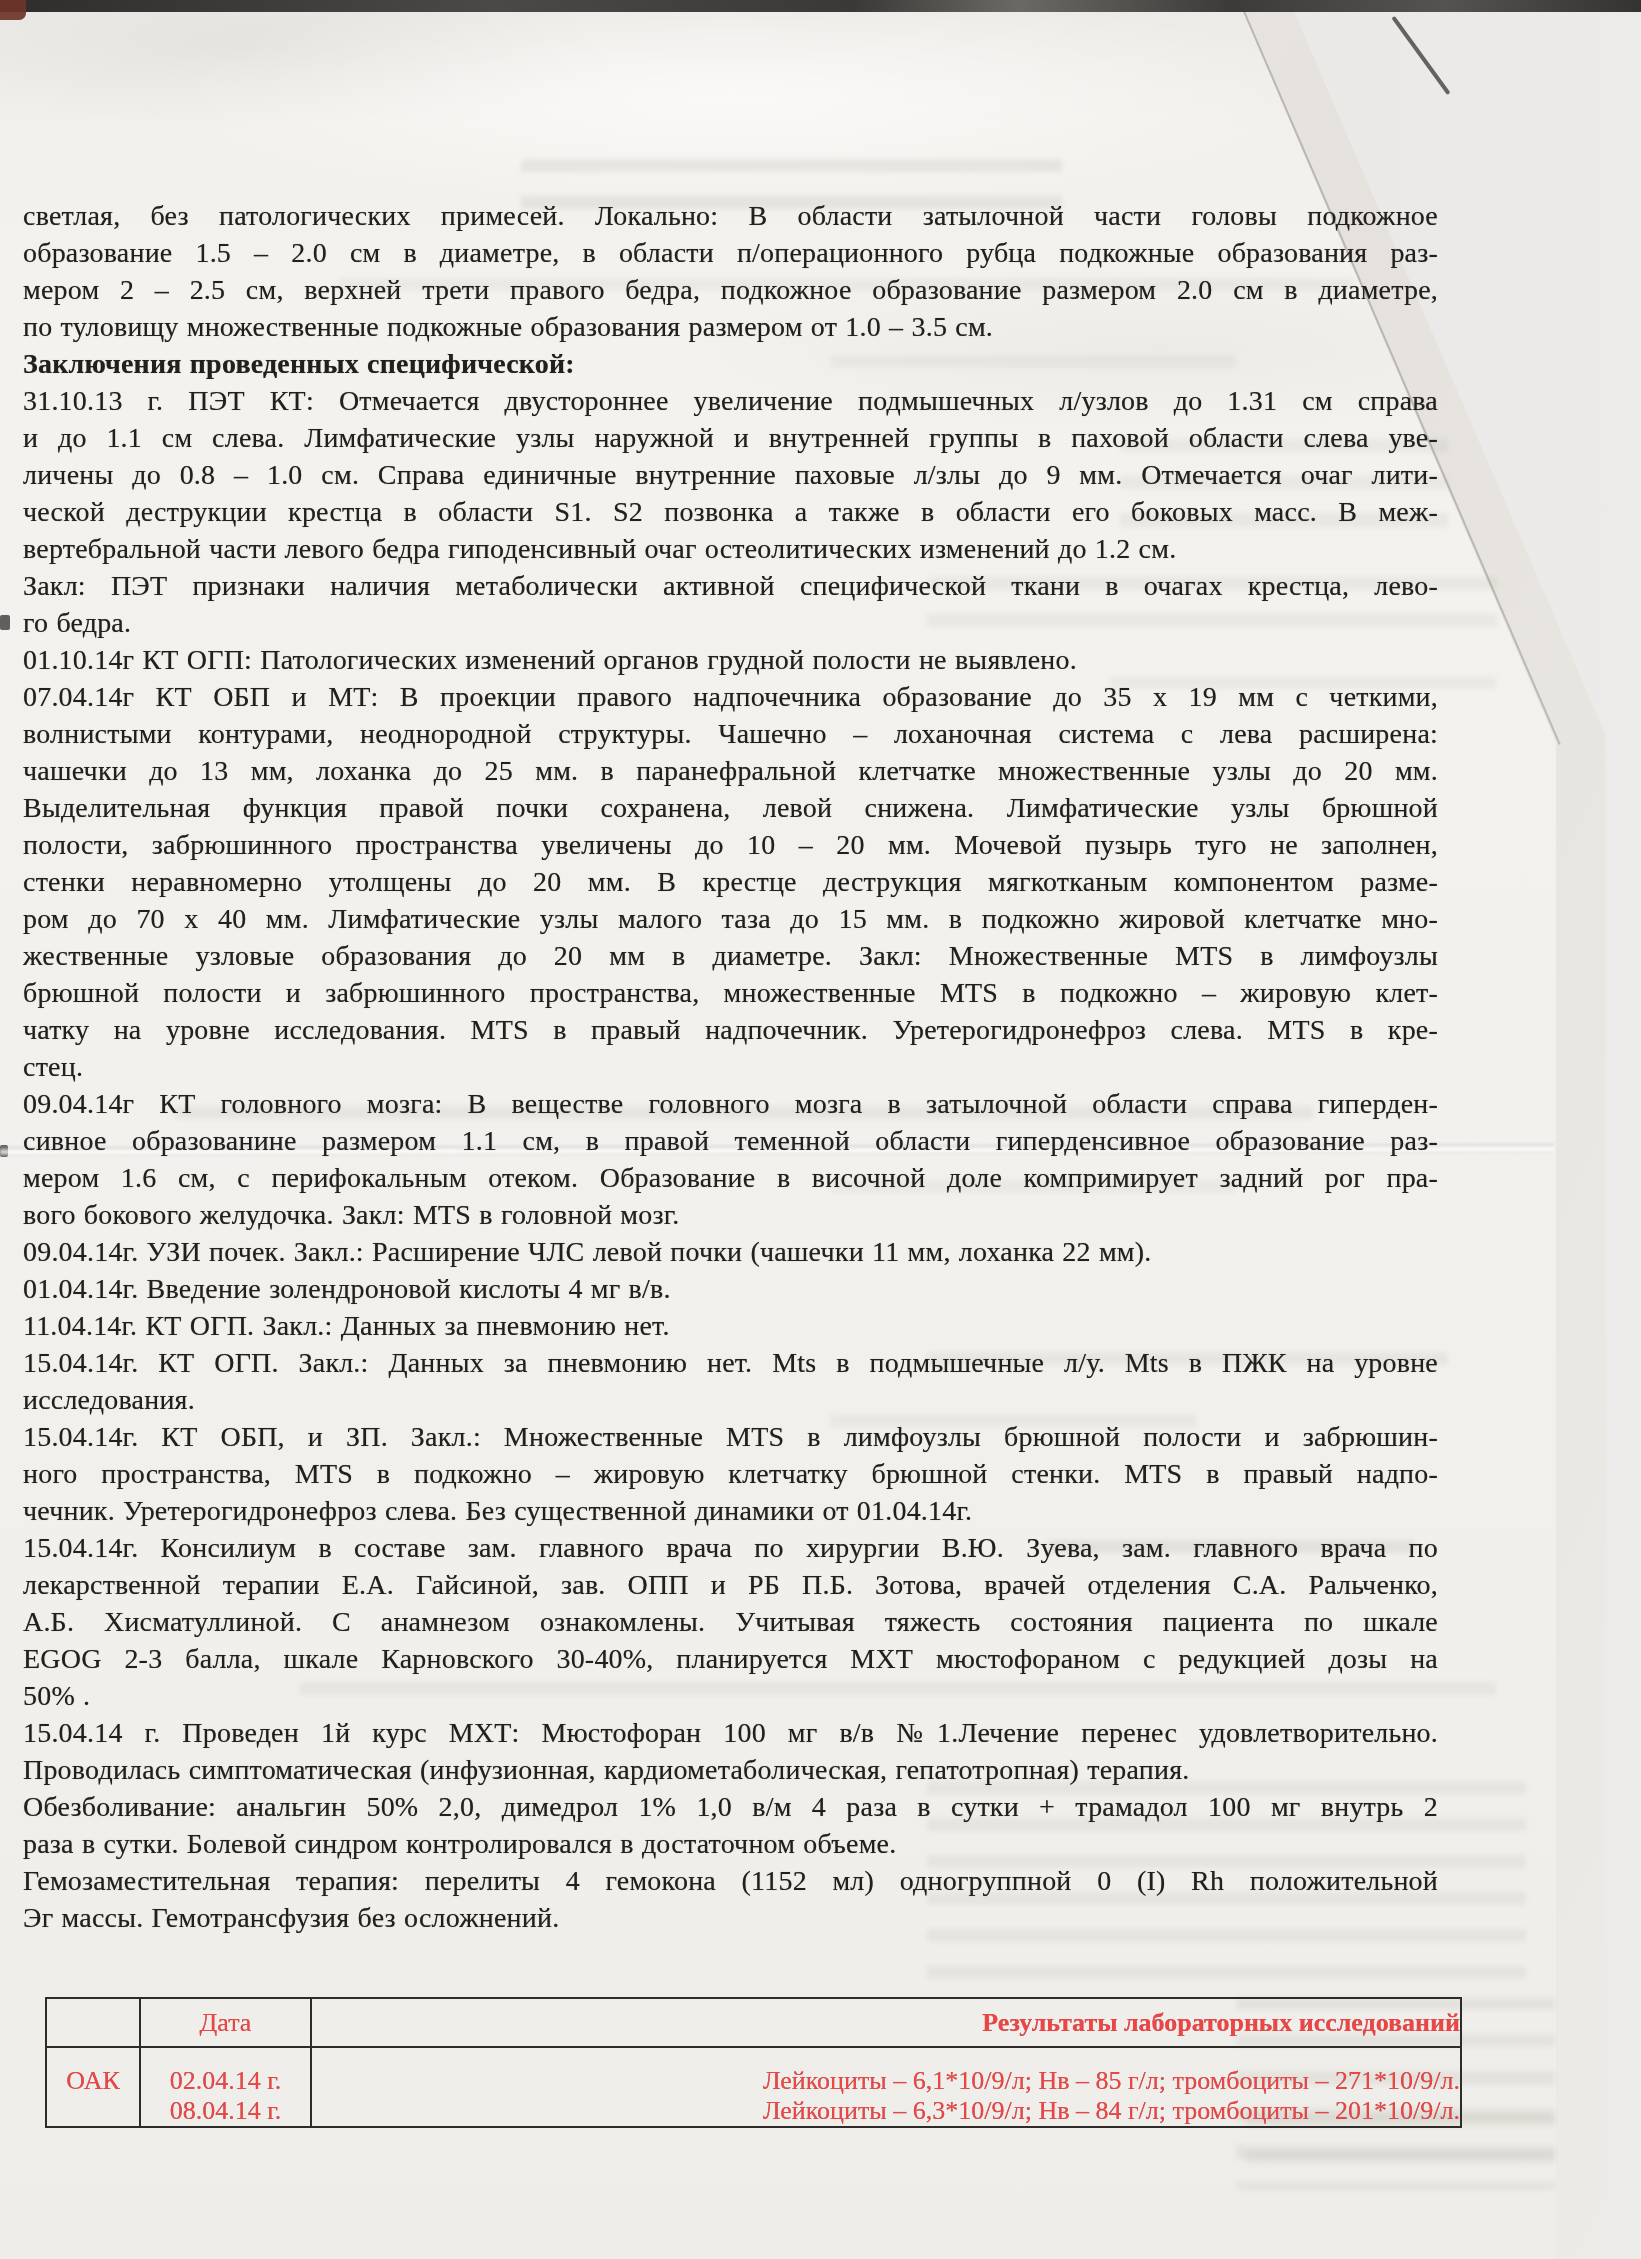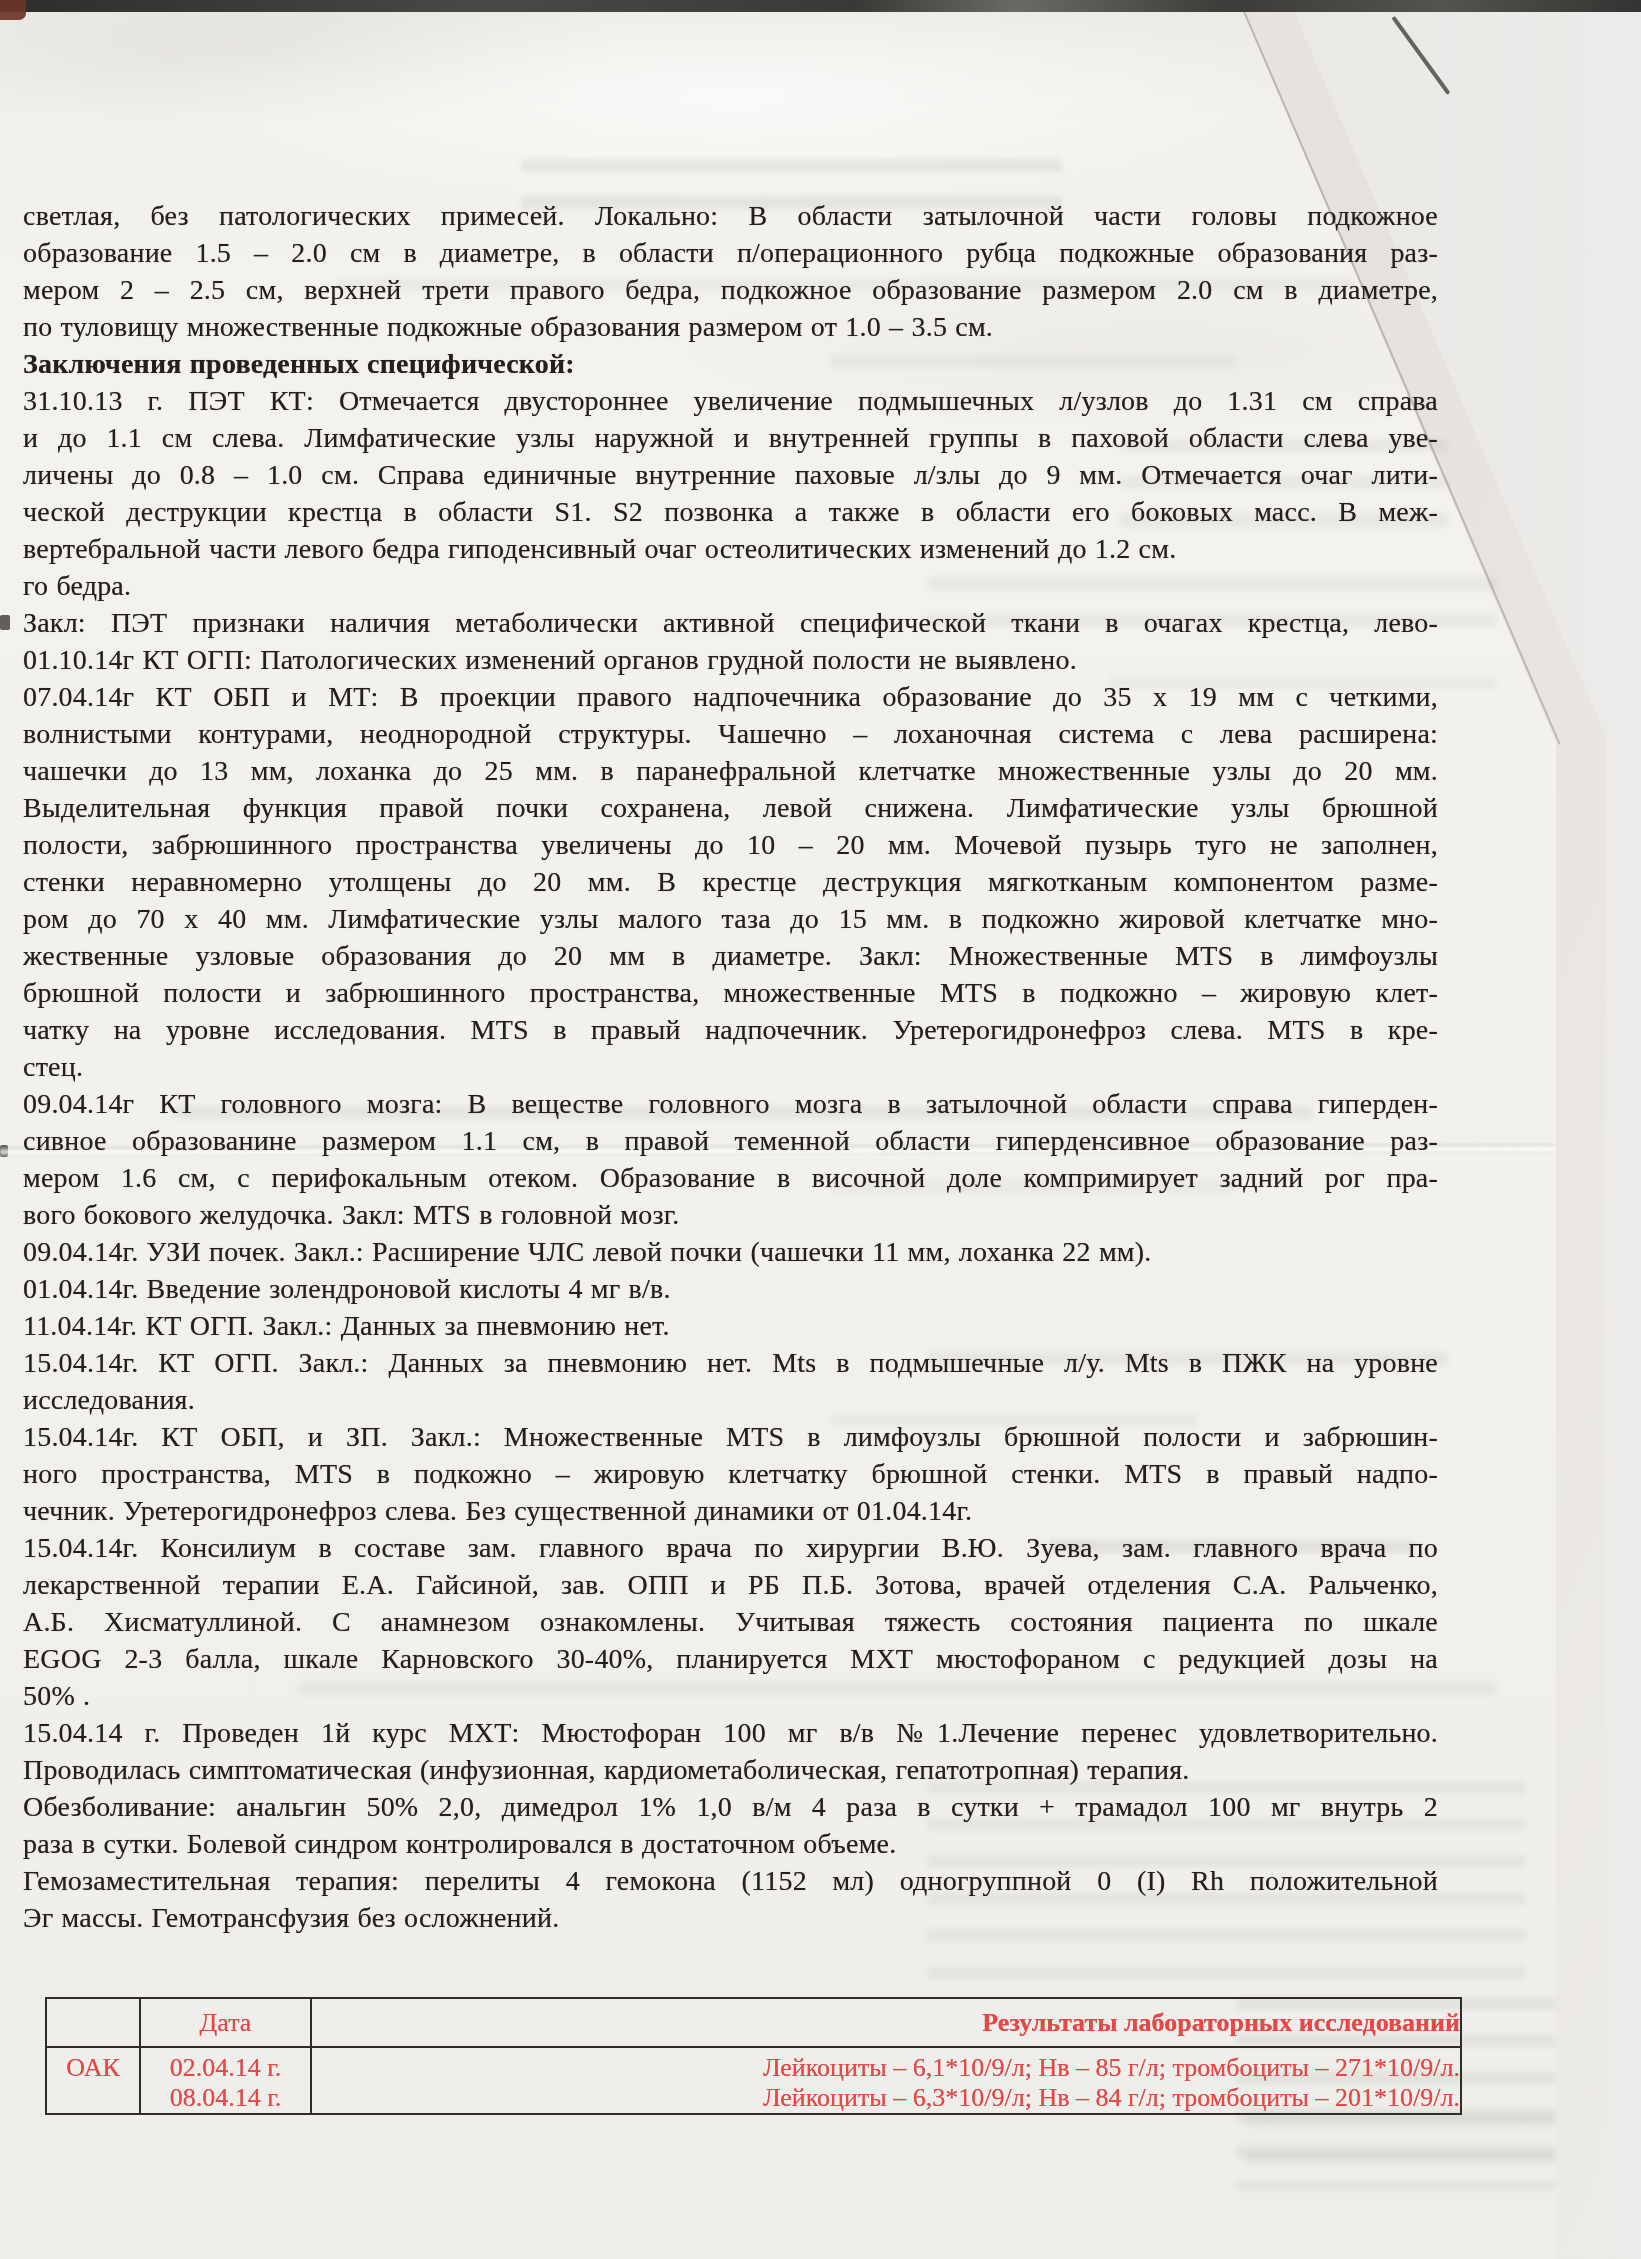--- a/index.html
+++ b/index.html
@@ -49,21 +49,21 @@
   .tl{font-size:28px;line-height:37px;color:#221f1d;letter-spacing:0.2px;word-spacing:1px;
     text-align:justify;text-shadow:0 0 0.7px rgba(34,30,27,.55);white-space:normal;}
   .tl.flush{text-align-last:justify;}
   .tl.heading{font-weight:700;}
 
   
   .labtable{position:absolute;left:45px;top:1997px;width:1417px;border-collapse:collapse;
     color:#ef4444;text-shadow:0 0 0.6px rgba(34,30,27,.5);}
   .labtable td{border:2.4px solid #2e2b28;font-size:26px;line-height:30px;vertical-align:middle;padding:0;}
   .labtable tr.hdr td{height:47px;}
-  .labtable tr.row td{height:60px;vertical-align:top;padding-top:5px;}
+  .labtable tr.row td{height:60px;vertical-align:top;padding-top:18px;}
   .c-test{width:92px;text-align:center;}
   .c-date{width:169px;text-align:center;}
   .c-res{text-align:right;padding-left:15.4px !important;}
   .bold{font-weight:700;font-size:27px;}
 </style>
 </head>
 <body>
 
 <div class="stage">
 
@@ -97,22 +97,22 @@
       <div class="tl flush">светлая, без патологических примесей. Локально: В области затылочной части головы подкожное</div>
       <div class="tl flush">образование 1.5 – 2.0 см в диаметре, в области п/операционного рубца подкожные образования раз-</div>
       <div class="tl flush">мером 2 – 2.5 см, верхней трети правого бедра, подкожное образование размером 2.0 см в диаметре,</div>
       <div class="tl">по туловищу множественные подкожные образования размером от 1.0 – 3.5 см.</div>
       <div class="tl heading">Заключения проведенных специфической:</div>
       <div class="tl flush">31.10.13 г. ПЭТ КТ: Отмечается двустороннее увеличение подмышечных л/узлов до 1.31 см справа</div>
       <div class="tl flush">и до 1.1 см слева. Лимфатические узлы наружной и внутренней группы в паховой области слева уве-</div>
       <div class="tl flush">личены до 0.8 – 1.0 см. Справа единичные внутренние паховые л/злы до 9 мм. Отмечается очаг лити-</div>
       <div class="tl flush">ческой деструкции крестца в области S1. S2 позвонка а также в области его боковых масс. В меж-</div>
       <div class="tl">вертебральной части левого бедра гиподенсивный очаг остеолитических изменений до 1.2 см.</div>
+      <div class="tl flush">Закл: ПЭТ признаки наличия метаболически активной специфической ткани в очагах крестца, лево-</div>
       <div class="tl">го бедра.</div>
-      <div class="tl flush">Закл: ПЭТ признаки наличия метаболически активной специфической ткани в очагах крестца, лево-</div>
       <div class="tl">01.10.14г КТ ОГП: Патологических изменений органов грудной полости не выявлено.</div>
       <div class="tl flush">07.04.14г КТ ОБП и МТ: В проекции правого надпочечника образование до 35 х 19 мм с четкими,</div>
       <div class="tl flush">волнистыми контурами, неоднородной структуры. Чашечно – лоханочная система с лева расширена:</div>
       <div class="tl flush">чашечки до 13 мм, лоханка до 25 мм. в паранефральной клетчатке множественные узлы до 20 мм.</div>
       <div class="tl flush">Выделительная функция правой почки сохранена, левой снижена. Лимфатические узлы брюшной</div>
       <div class="tl flush">полости, забрюшинного пространства увеличены до 10 – 20 мм. Мочевой пузырь туго не заполнен,</div>
       <div class="tl flush">стенки неравномерно утолщены до 20 мм. В крестце деструкция мягкотканым компонентом разме-</div>
       <div class="tl flush">ром до 70 х 40 мм. Лимфатические узлы малого таза до 15 мм. в подкожно жировой клетчатке мно-</div>
       <div class="tl flush">жественные узловые образования до 20 мм в диаметре. Закл: Множественные MTS в лимфоузлы</div>
       <div class="tl flush">брюшной полости и забрюшинного пространства, множественные MTS в подкожно – жировую клет-</div>

